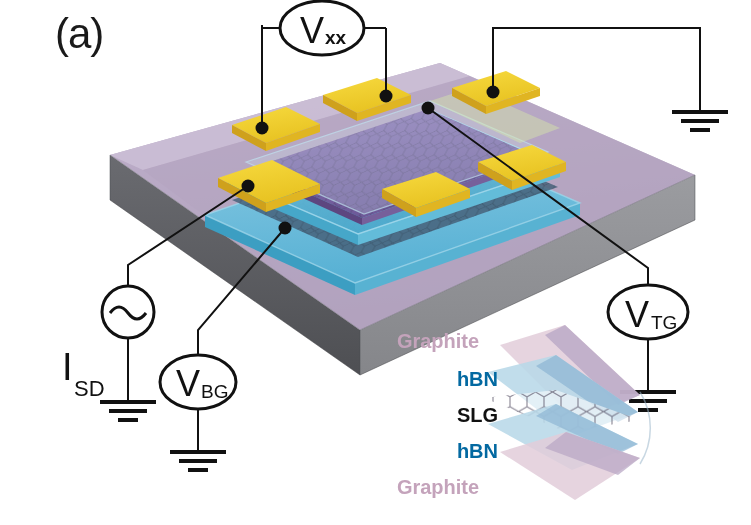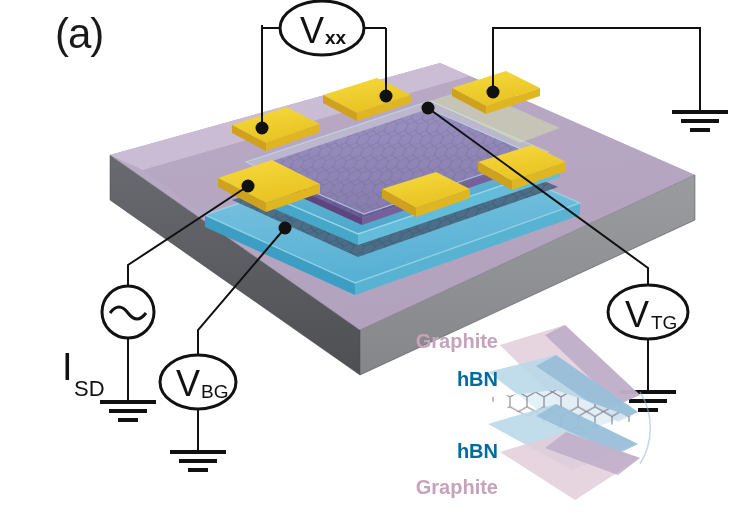--- a/index.html
+++ b/index.html
@@ -9,21 +9,21 @@
   svg.layer{position:absolute;left:0;top:0;width:751px;height:525px;}
   .panel-label{
     position:absolute;left:55px;top:10px;
     font-family:"Liberation Sans", sans-serif;
     font-size:42px;color:#1a1a1a;letter-spacing:-1px;
   }
   .legtext{
     position:absolute;font-family:"Liberation Sans", sans-serif;
     font-size:20px;font-weight:bold;text-align:right;width:120px;
   }
-  .lg-graphite{color:#c4a3bb;}
+  .lg-graphite{color:#c4a3bb;text-align:center;}
   .lg-hbn{color:#0369a1;}
   .lg-slg{color:#111111;}
   .meter-txt{font-family:"Liberation Sans", sans-serif;fill:#111;}
 </style>
 </head>
 <body>
 
 <div id="stage">
 
   <div class="panel-label">(a)</div>
@@ -260,16 +260,17 @@
         <path d="M500 452 L566 432 L640 458 L575 500 Z" fill="#e2cdd9" opacity="0.85"></path>
         <path d="M566 432 L640 458 L618 475 L545 448 Z" fill="#b9a8c6" opacity="0.75"></path>
       </g>
 
       <path d="M640 392 a68 68 0 0 1 0 72" fill="none" stroke="#9bb7cb" stroke-width="1.5" opacity="0.55"></path>
     </g>
   </svg>
 
   <div class="legtext lg-graphite" style="left:378px;top:330px;">Graphite</div>
   <div class="legtext lg-hbn" style="left:378px;top:368px;">hBN</div>
+  <div class="legtext lg-slg" style="left:378px;top:404px;">SLG</div>
   <div class="legtext lg-hbn" style="left:378px;top:440px;">hBN</div>
   <div class="legtext lg-graphite" style="left:378px;top:476px;">Graphite</div>
 
 </div>
 
 </body></html>

